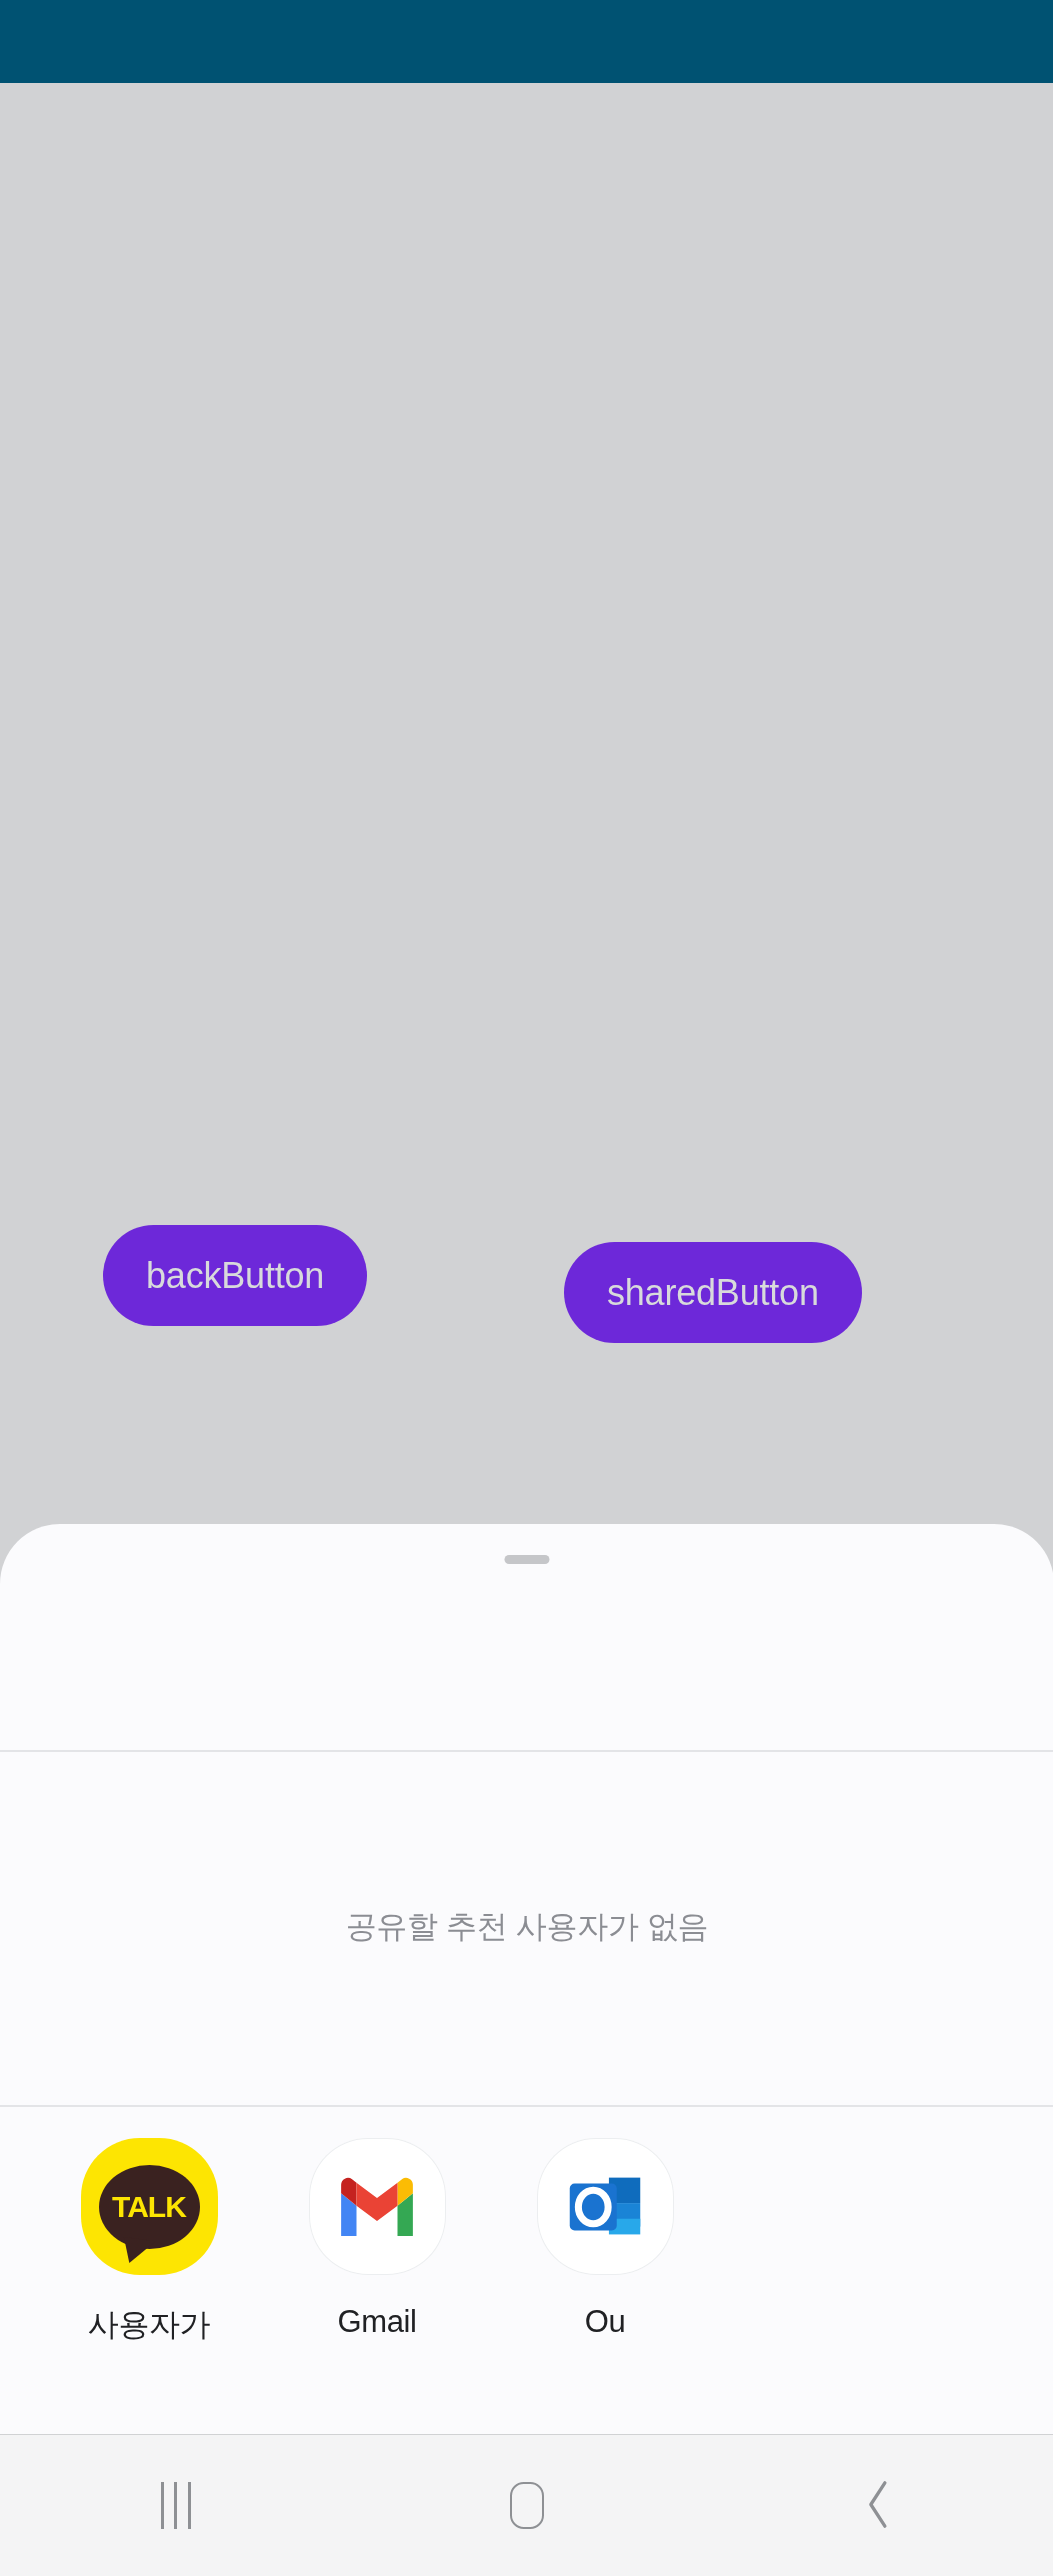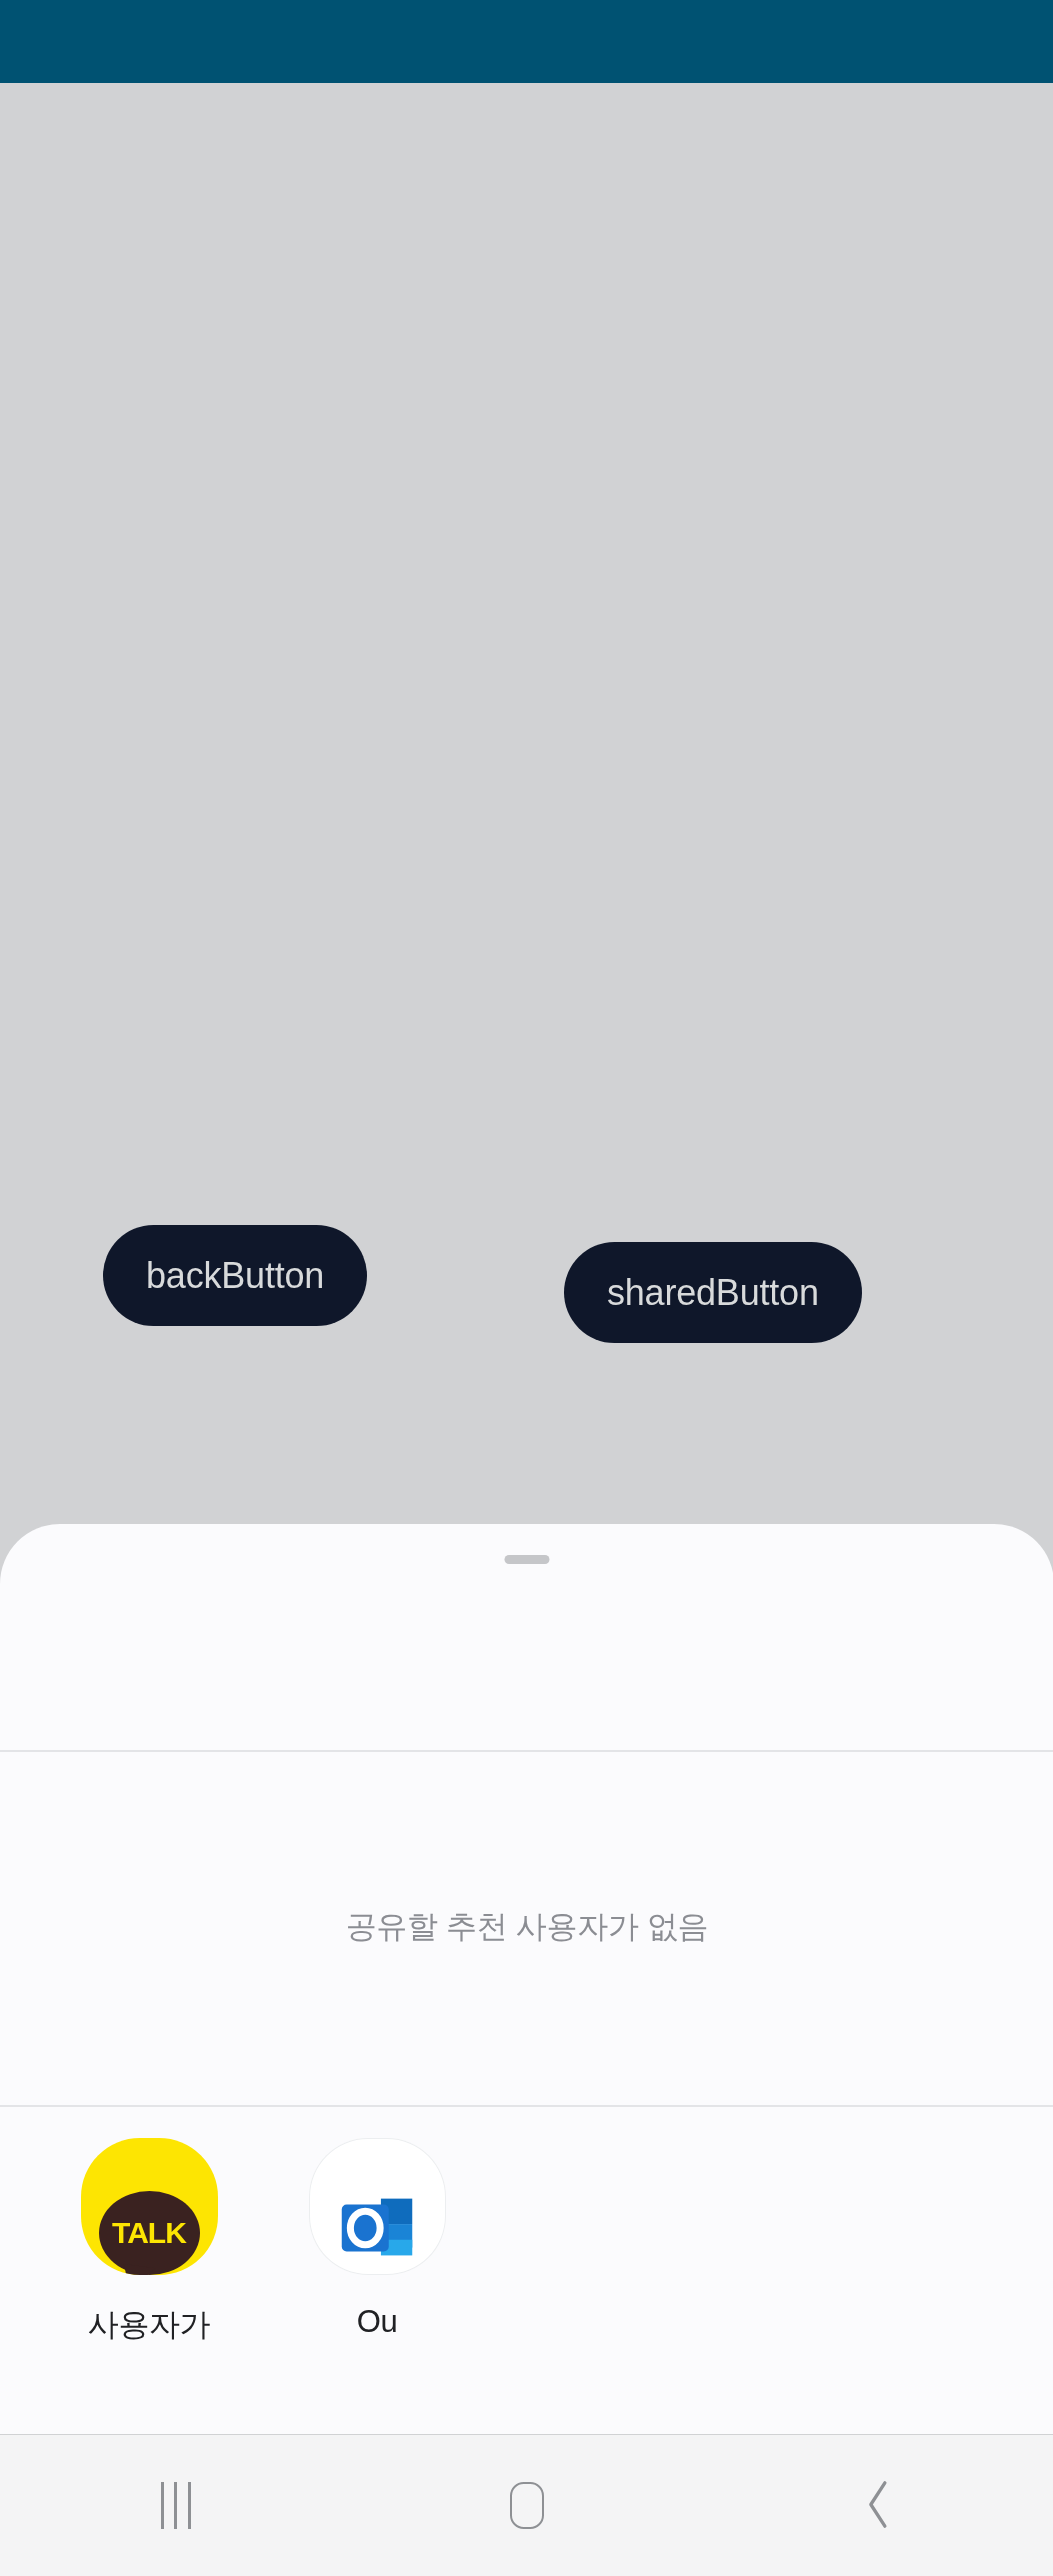--- a/index.html
+++ b/index.html
@@ -36,21 +36,21 @@
   .button-row {
     position: absolute;
     top: 1142px;
     left: 0;
     width: 1054px;
     height: 98px;
     display: flex;
     align-items: center;
   }
   .pill-button {
-    background: #0f172a;
+    background: #6d28d9;
     color: #d8dadb;
     border: none;
     border-radius: 51px;
     font-size: 36px;
     font-family: "Liberation Sans", "DejaVu Sans", sans-serif;
     letter-spacing: -0.2px;
     height: 101px;
     padding: 0 43px;
     cursor: pointer;
     white-space: nowrap;
@@ -191,21 +191,21 @@
     flex-direction: column;
     align-items: center;
     padding-top: 31px;
     cursor: pointer;
   }
   .app-icon {
     width: 137px;
     height: 137px;
     border-radius: 43% 43% 43% 43% / 43% 43% 43% 43%;
     display: flex;
-    align-items: flex-end;
+    align-items: center;
     justify-content: center;
     position: relative;
     overflow: hidden;
   }
   .app-label {
     margin-top: 29px;
     font-size: 31px;
     color: #202124;
     letter-spacing: -0.4px;
     white-space: nowrap;
@@ -317,20 +317,32 @@
 
     <div class="app-item">
       <div class="app-icon icon-kakao">
         <span class="kakao-bubble">
           <span class="kakao-text">TALK</span>
         </span>
       </div>
       <div class="app-label">사용자가</div>
     </div>
 
+    <div class="app-item">
+      <div class="app-icon icon-white">
+        <svg width="82" height="82" viewBox="0 0 48 38">
+          <path d="M3 36V11l9 7.2V36z" fill="#4285f4"></path>
+          <path d="M45 36V11l-9 7.2V36z" fill="#34a853"></path>
+          <path d="M3 11V6a4 4 0 0 1 6.4-3.2L12 4.8V18.2z" fill="#c5221f"></path>
+          <path d="M45 11V6a4 4 0 0 0-6.4-3.2L36 4.8V18.2z" fill="#fbbc04"></path>
+          <path d="M12 4.8 24 13.8 36 4.8v13.4L24 27.2 12 18.2z" fill="#ea4335"></path>
+        </svg>
+      </div>
+      <div class="app-label">Gmail</div>
+    </div>
 
 
     <div class="app-item">
       <div class="app-icon icon-white">
         <svg width="94" height="94" viewBox="0 0 48 48">
           <rect x="26" y="9" width="16" height="13" fill="#0f6cbd"></rect>
           <rect x="26" y="22" width="16" height="12" fill="#1a84d6"></rect>
           <rect x="26" y="30" width="16" height="8" fill="#28a8ea"></rect>
           <rect x="6" y="12" width="24" height="24" rx="2.5" fill="#1a73d0"></rect>
           <ellipse cx="18" cy="24" rx="7.6" ry="8.6" fill="none" stroke="#ffffff" stroke-width="3.6"></ellipse>

